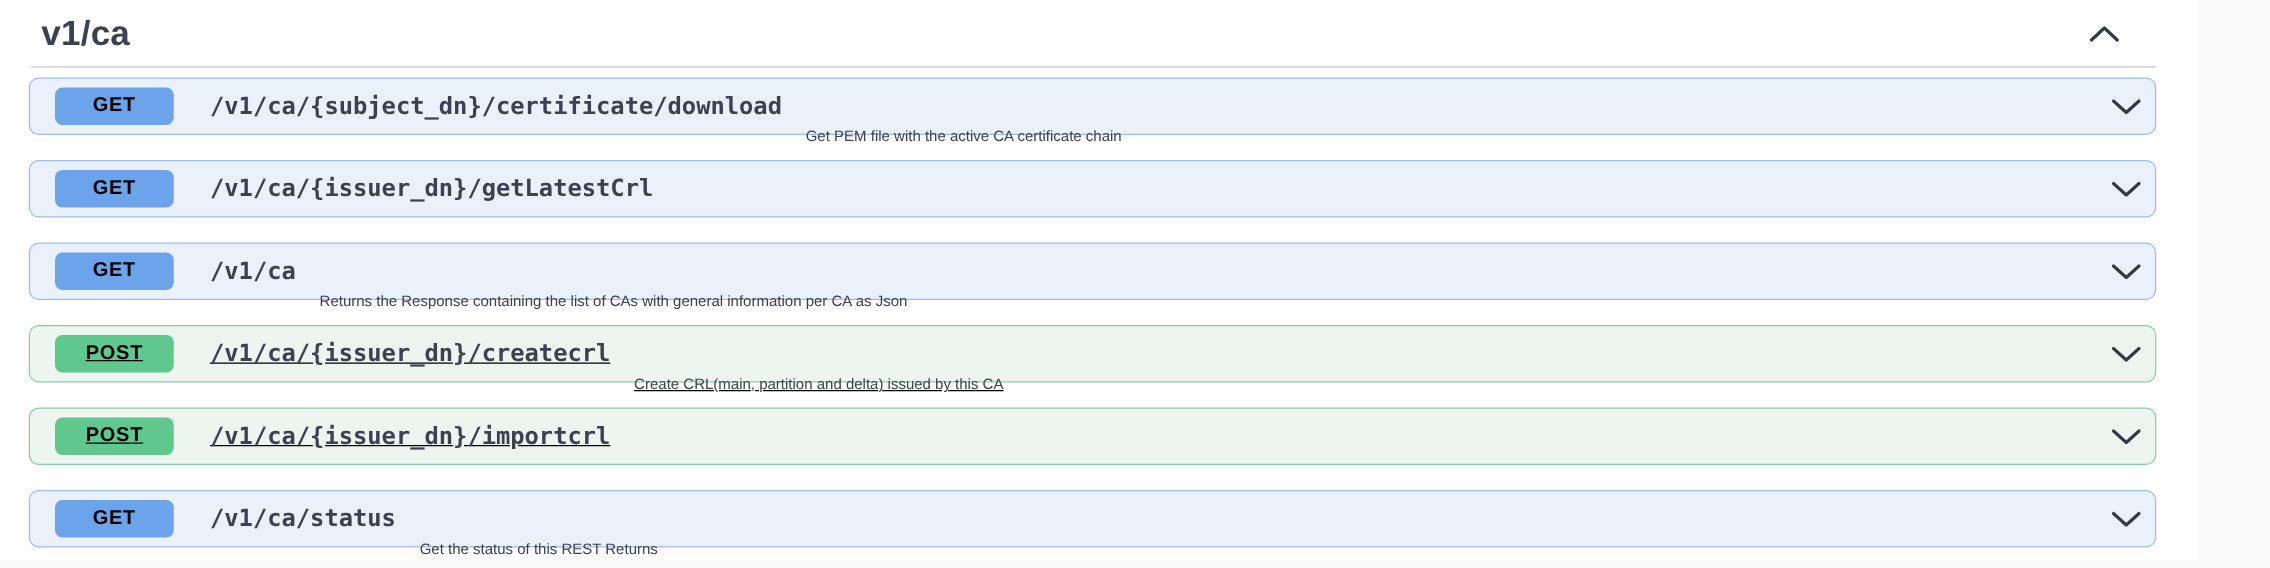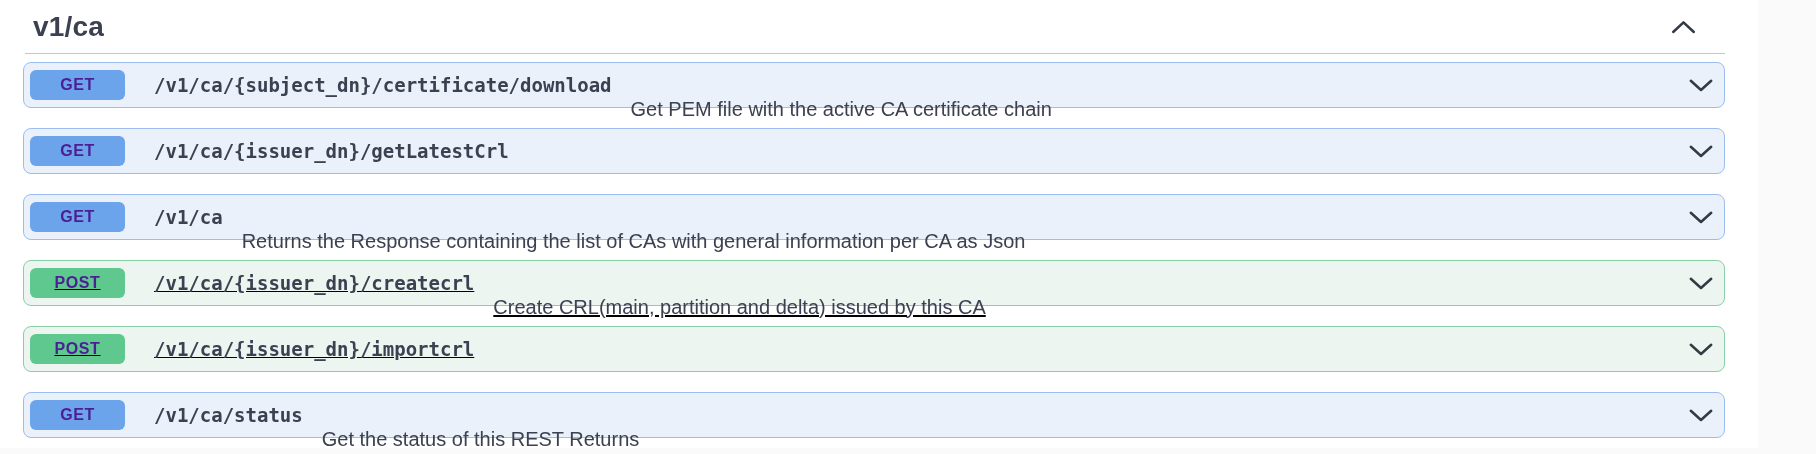--- a/index.html
+++ b/index.html
@@ -38,37 +38,37 @@
     width: 1702px; height: 46px;
     margin: 0 0 20px 23px;
     border-radius: 8px;
     border: 1.5px solid;
     cursor: pointer;
   }
   .op-row.get  { background: var(--get-bg,  #eaf1fa); border-color: var(--get-border,  #9cbdf0); }
   .op-row.post { background: var(--post-bg, #ecf5ef); border-color: var(--post-border, #89cfa5); text-decoration: underline; }
   .method-badge {
     flex: 0 0 auto;
-    width: 95px; height: 30px; margin-left: 6px;
+    width: 95px; height: 30px; margin-left: 20px;
     border-radius: 6px;
     display: flex; align-items: center; justify-content: center;
-    color: #4c1d95; font-size: 16px; font-weight: bold; letter-spacing: 0.6px;
+    color: #000000; font-size: 16px; font-weight: bold; letter-spacing: 0.6px;
   }
   .get  .method-badge { background: var(--get-badge,  #6ba4ea); }
   .post .method-badge { background: var(--post-badge, #5ec88f); }
   .op-path {
     margin-left: 29px;
     font-family: "DejaVu Sans Mono", monospace;
     font-weight: bold; font-size: 19px;
     color: var(--text, #3b4151);
     white-space: nowrap;
   }
   .op-desc {
     margin-left: 19px;
-    font-size: 20px;
+    font-size: 12px;
     color: var(--text, #3b4151);
     white-space: nowrap;
     margin-top: 48px;
   }
   .chevron {
     margin-left: auto; margin-right: 11px;
     display: flex; align-items: center;
   }
   svg.chev { display: block; }
 </style>

